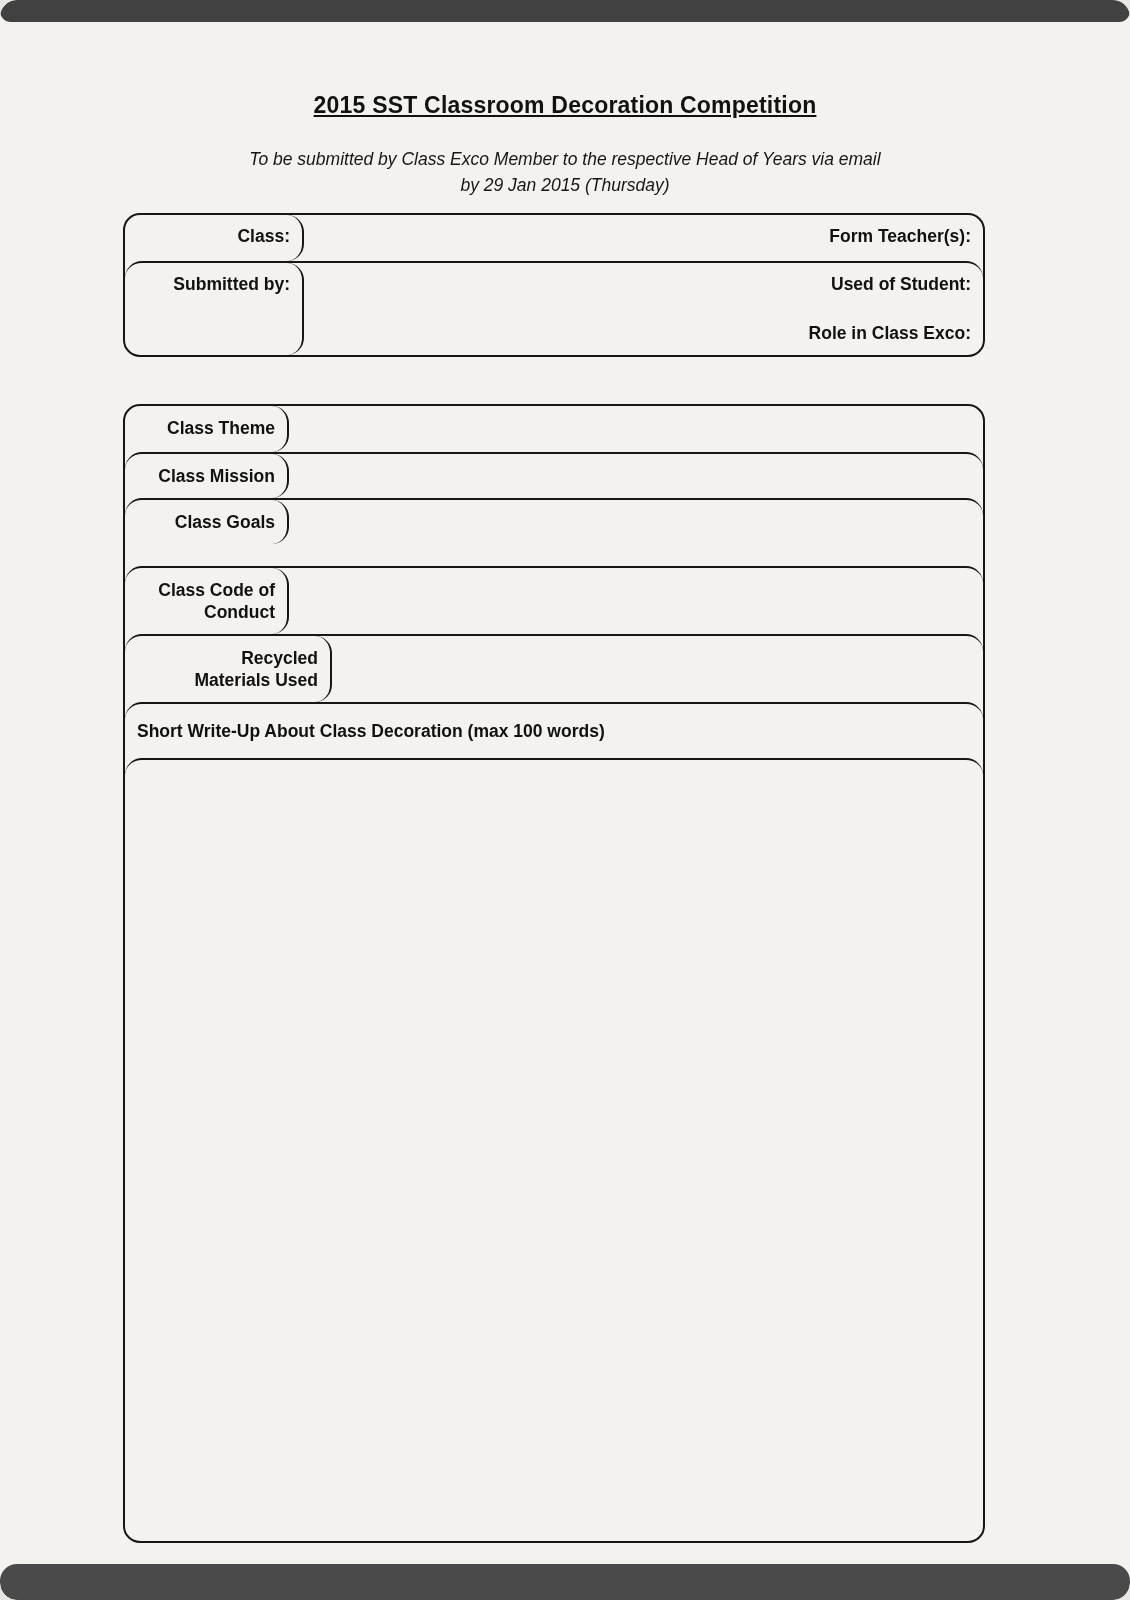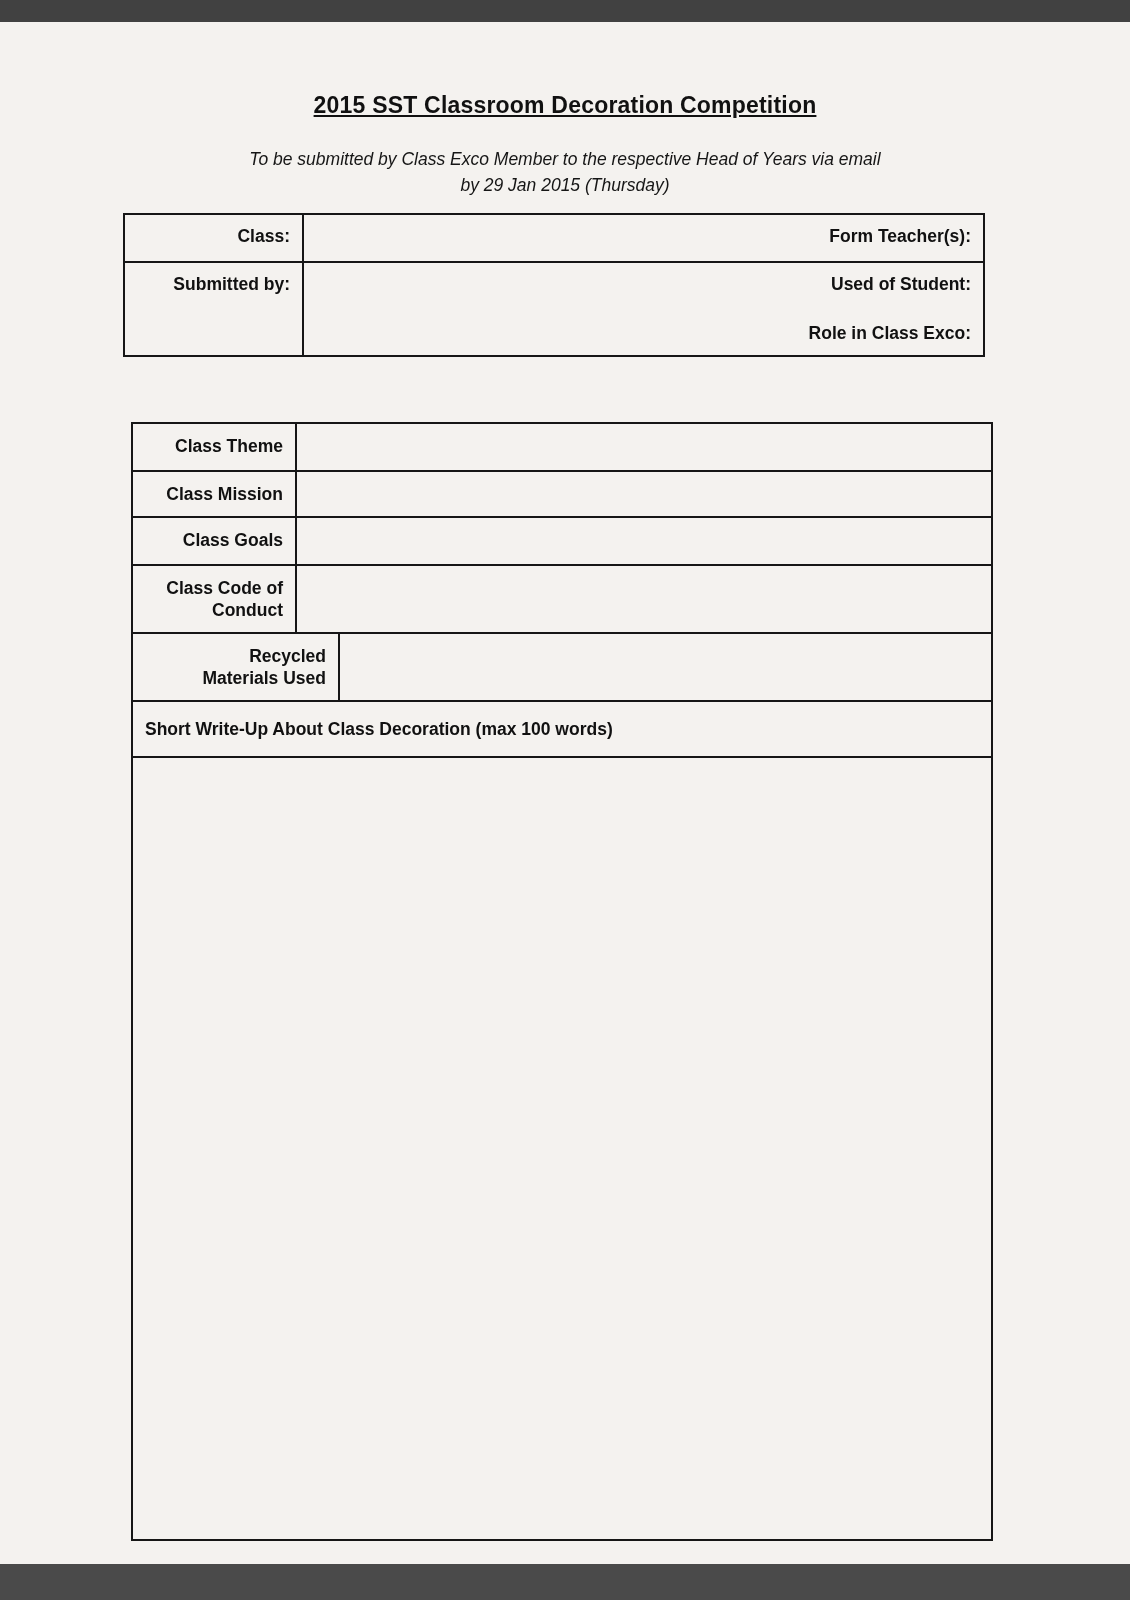--- a/index.html
+++ b/index.html
@@ -1,15 +1,15 @@
 <!DOCTYPE html>
 <html><head>
 <meta charset="utf-8">
 <style>
-  * { margin: 0; padding: 0; box-sizing: border-box; }
+  * { margin: 0; padding: 0; box-sizing: border-box; border-radius: 17px; }
   html, body {
     font-family: "Liberation Sans", "DejaVu Sans", sans-serif;
     background: #e8e6e3;
   }
   .sheet {
     position: relative;
     width: 1130px;
     height: 1600px;
     margin: 0 auto;
     background: #f4f2ef;
@@ -76,25 +76,25 @@
   }
 
   
   #info-table { top: 213px; }
   #info-table .label-cell { width: 179px; }
   #info-table .row-1 { min-height: 46px; }
   #info-table .row-2 { min-height: 88px; }
   #info-table .stacked-line + .stacked-line { margin-top: 28px; }
 
   
-  #details-table { top: 422px; margin-left: 8px; }
+  #details-table { top: 404px; }
   #details-table .label-cell { width: 164px; line-height: 22px; }
   .row-theme    { min-height: 46px; }
   .row-mission  { min-height: 46px; gap: 36px; }
-  .row-goals    { min-height: 48px; }
+  .row-goals    { min-height: 48px; flex-direction: column; }
   .row-conduct  { min-height: 63px; }
   .row-recycled { min-height: 63px; padding-left: 43px; }
   .row-writeup-header { min-height: 56px; border-top: 2px solid #161616; display: flex; align-items: center; }
   .row-writeup-header .cell { padding: 11px 12px; }
   .row-writeup-body {
     border-top: 2px solid #161616;
     min-height: 783px;
     font-weight: normal;
   }
 </style>

